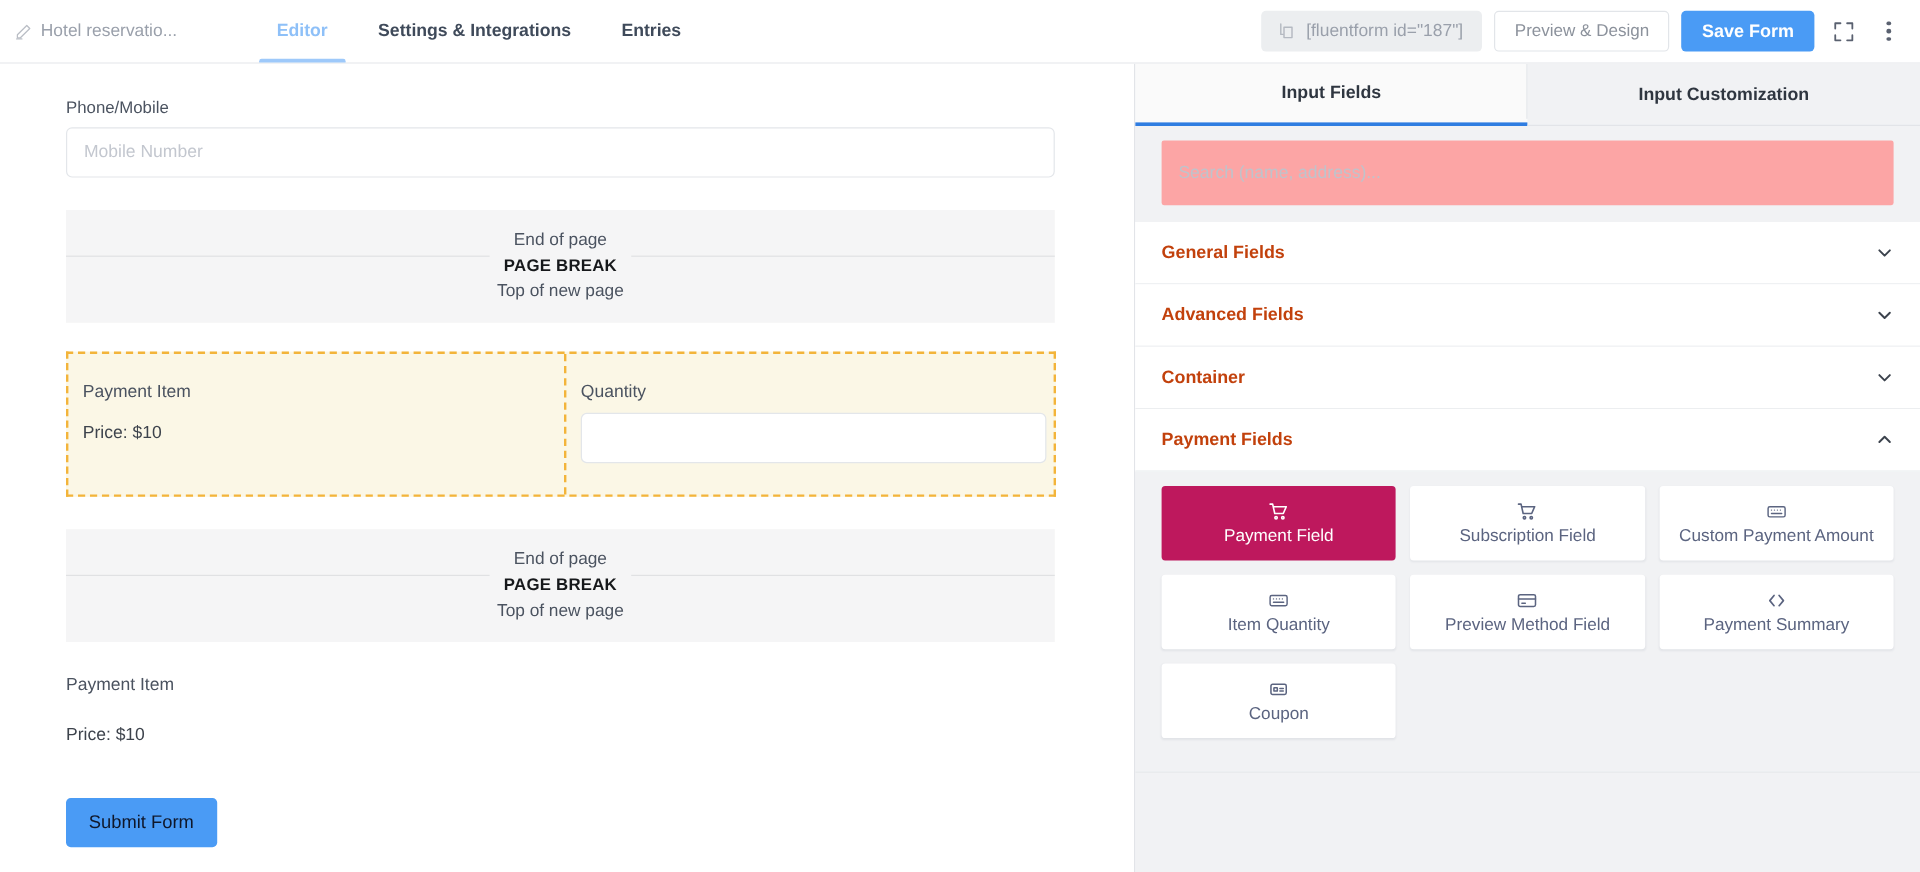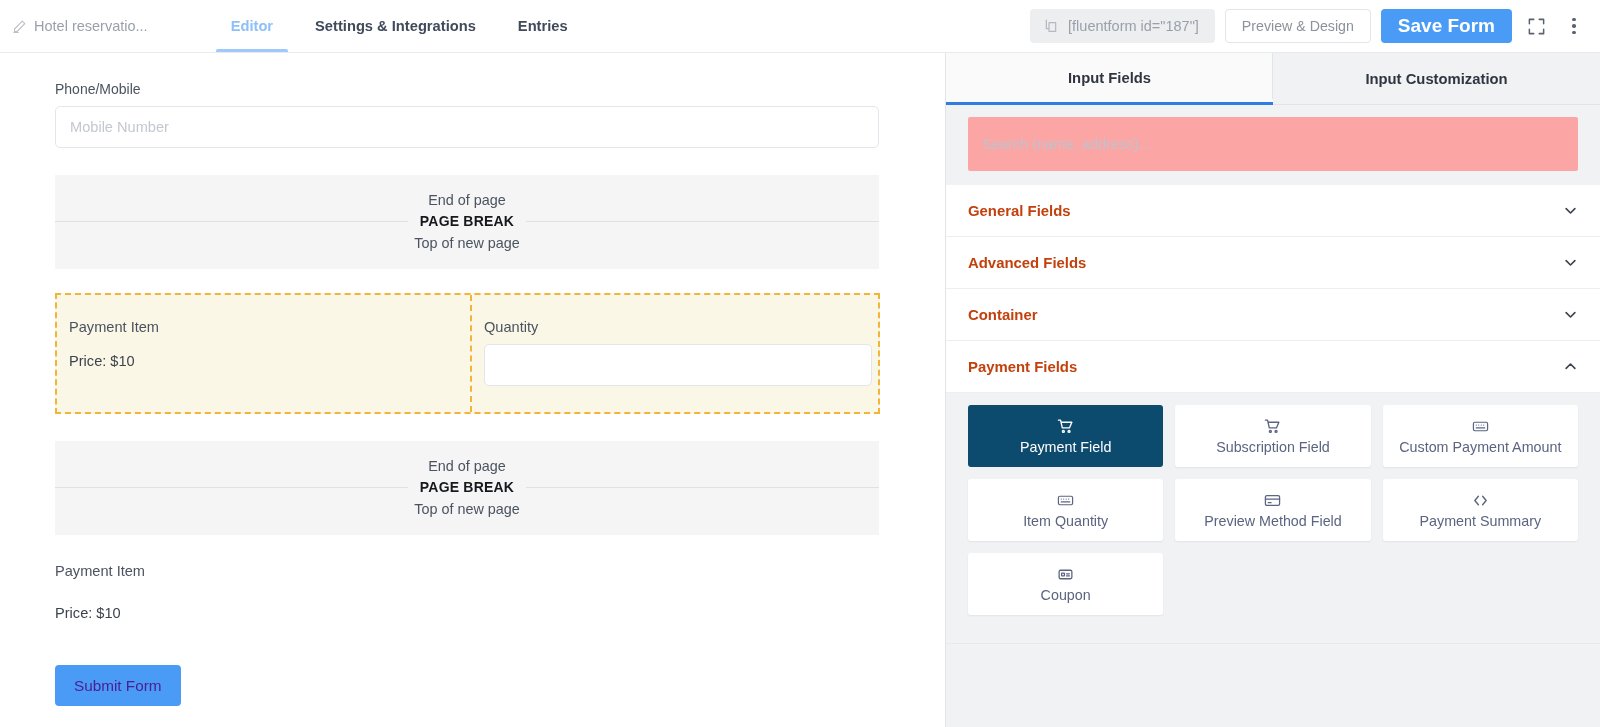--- a/index.html
+++ b/index.html
@@ -63,21 +63,21 @@
   .btn-outline {
     height: 34px; padding: 0 16px;
     background: #fff; border: 1px solid #e2e5e9; border-radius: 4px;
     color: #8c929c; font-size: 14.2px;
     display: flex; align-items: center;
     cursor: pointer;
   }
   .btn-primary {
     height: 34px; padding: 0 17px;
     background: #4a9bf5; border: none; border-radius: 4px;
-    color: #fff; font-size: 19px; font-weight: 700;
+    color: #fff; font-size: 15px; font-weight: 700;
     display: flex; align-items: center;
     cursor: pointer;
   }
   .icon-btn {
     width: 28px; height: 30px;
     display: flex; align-items: center; justify-content: center;
     cursor: pointer;
   }
   .expand-icon { width: 19px; height: 19px; display: block; }
   .kebab { display: flex; flex-direction: column; gap: 3px; align-items: center; }
@@ -109,21 +109,21 @@
   .page-break {
     margin-top: 27px;
     width: 824px;
     background: #f5f5f6;
     padding: 14px 0 15px 0;
     text-align: center;
     color: #4b5360;
   }
   .pb-top, .pb-bot { font-size: 14.4px; line-height: 22px; }
   .pb-mid {
-    display: flex; align-items: center; gap: 12px;
+    display: flex; align-items: flex-start; gap: 12px;
     padding: 2px 0 3px 0;
   }
   .pb-mid .rule { flex: 1; height: 1px; background: #e0e1e3; }
   .pb-mid .lbl { font-size: 14px; font-weight: 700; color: #16181b; letter-spacing: .2px; }
 
   
   .pay-block {
     margin-top: 24px;
     width: 825px;
     background: #fbf7e6;
@@ -151,21 +151,21 @@
   }
 
   .plain-item { margin-top: 28px; width: 824px; }
   .plain-item .pi-label { font-size: 14.6px; color: #4b5360; }
   .plain-item .pi-price { font-size: 14.6px; color: #3d434c; margin-top: 26px; }
 
   .submit-btn {
     margin-top: 44px;
     height: 41px; padding: 0 19px;
     background: #4a9bf5; border: none; border-radius: 4px;
-    color: #4c1d95; font-size: 15.3px;
+    color: #0f172a; font-size: 15.3px;
     display: inline-flex; align-items: center;
     cursor: pointer;
     font-family: inherit;
   }
 
   
   .sidebar {
     flex: 1;
     border-left: 1px solid #e2e4e8;
     background: #f3f4f6;
@@ -223,21 +223,21 @@
     height: 62px;
     display: flex; flex-direction: column; align-items: center; justify-content: center;
     gap: 4px;
     color: #5b6480;
     font-size: 14.3px;
     cursor: pointer;
     box-shadow: 0 1px 2px rgba(30,40,70,.07);
     text-align: center;
     padding: 0 4px;
   }
-  .tile.selected { background: #0c4a6e; color: #ffffff; box-shadow: none; align-items: center; }
+  .tile.selected { background: #be185d; color: #ffffff; box-shadow: none; align-items: center; }
   .tile-icon { width: 17px; height: 17px; display: block; }
 
   .sidebar-foot { flex: 1; background: #f1f2f4; border-top: 1px solid #e7e9ec; min-height: 70px; }
 </style>
 </head>
 <body>
 
 <div class="app">
 
   <div class="topbar">

